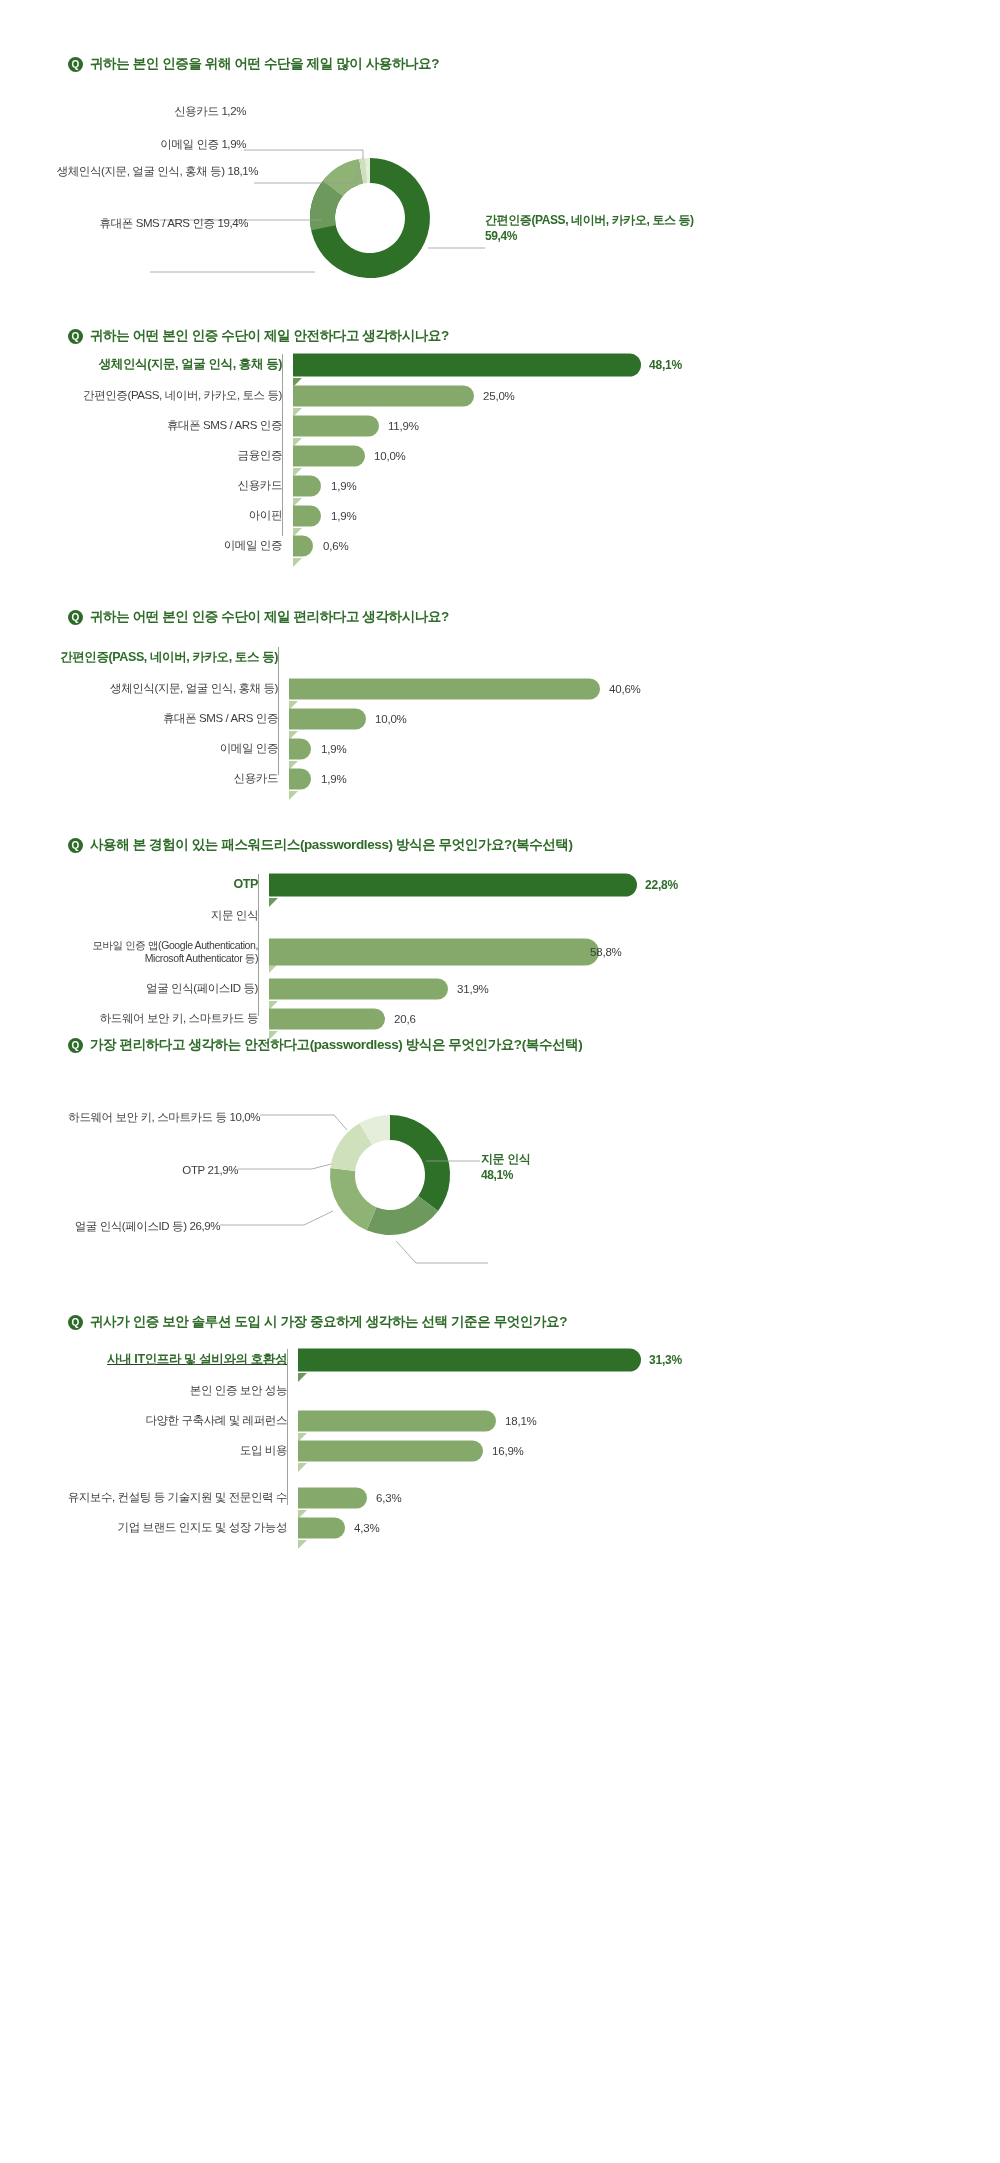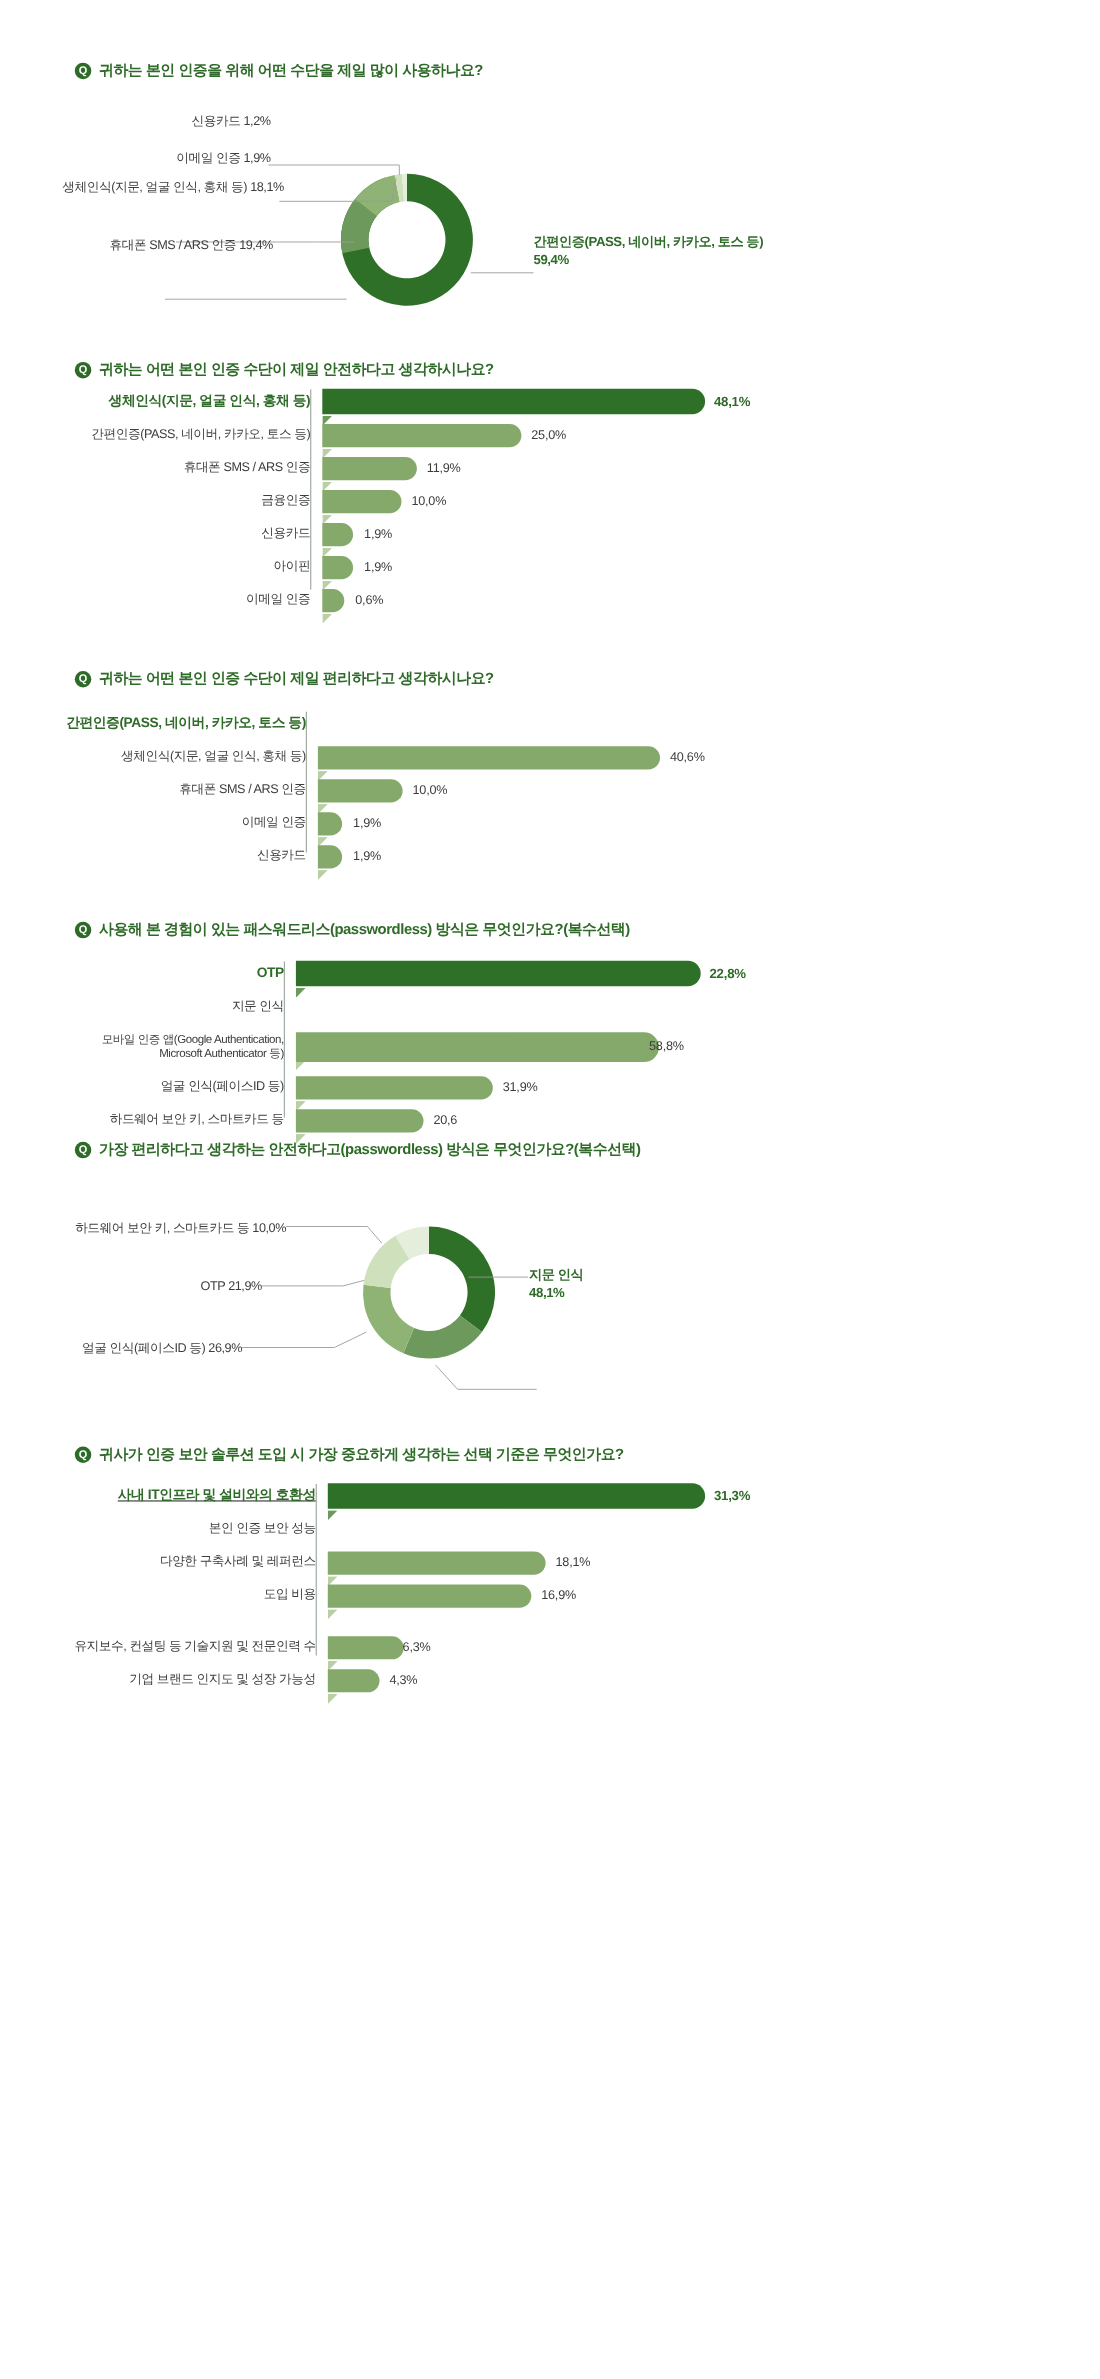--- a/index.html
+++ b/index.html
@@ -443,21 +443,21 @@
         <div class="bar-fill" style="width:185px; height:21px;"></div>
         <div class="bar-val" style="left:194px;">16,9%</div>
       </div>
     </div>
 
     <div class="bar-row" style="height:25px; margin-bottom:5px;">
       <div class="bar-cat" style="width:227px;">유지보수, 컨설팅 등 기술지원 및 전문인력 수</div>
       <div class="bar-area">
         <div class="bar-tail" style="top:25px; height:9px;"></div>
         <div class="bar-fill" style="width:69px; height:21px;"></div>
-        <div class="bar-val" style="left:68px;">6,3%</div>
+        <div class="bar-val" style="left:78px;">6,3%</div>
       </div>
     </div>
 
     <div class="bar-row" style="height:25px;">
       <div class="bar-cat" style="width:227px;">기업 브랜드 인지도 및 성장 가능성</div>
       <div class="bar-area">
         <div class="bar-tail" style="top:25px; height:9px;"></div>
         <div class="bar-fill" style="width:47px; height:21px;"></div>
         <div class="bar-val" style="left:56px;">4,3%</div>
       </div>

